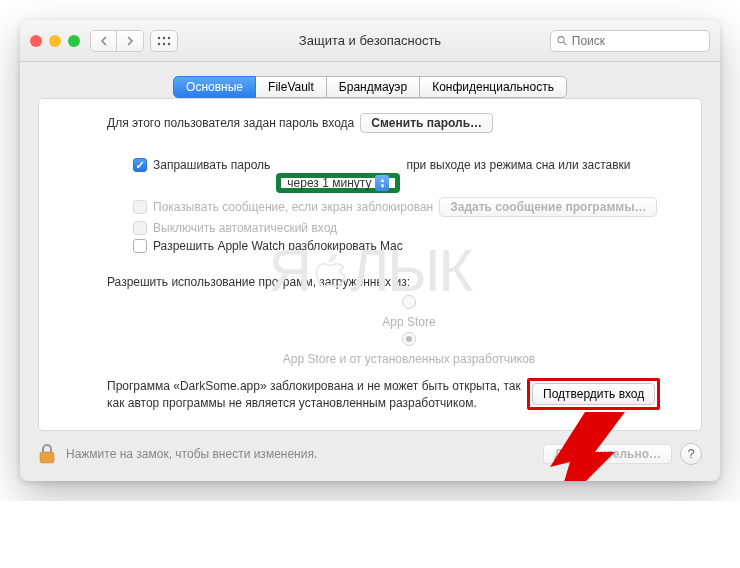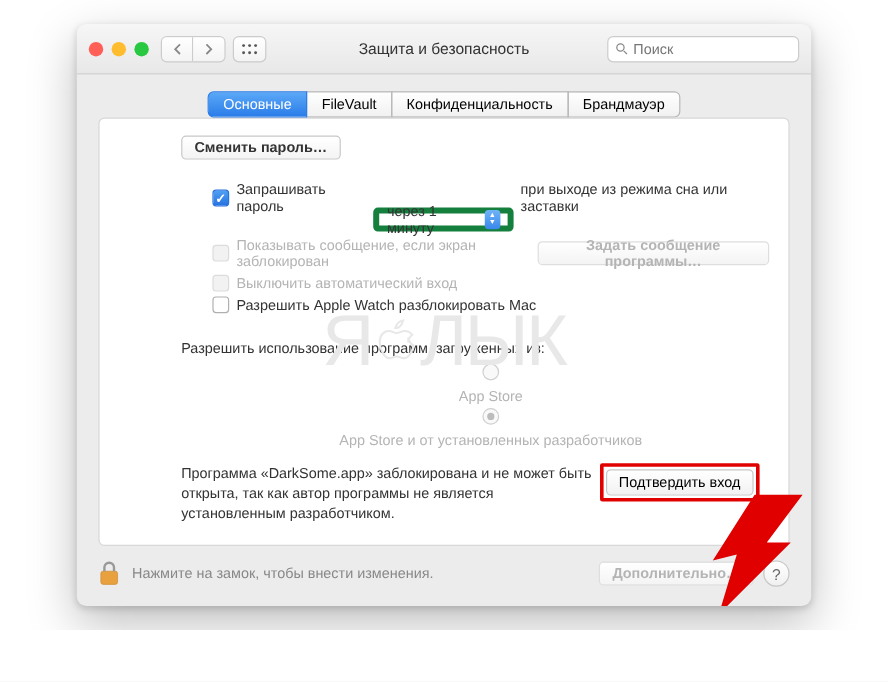--- a/index.html
+++ b/index.html
@@ -5,21 +5,21 @@
     * { box-sizing: border-box; margin: 0; padding: 0; }
     body {
       background: #ffffff;
       font-family: -apple-system, BlinkMacSystemFont, "Helvetica Neue", Arial, sans-serif;
       font-size: 13px;
       display: flex;
       justify-content: center;
       padding: 20px;
     }
     .window {
-      width: 612px;
+      width: 700px;
       background: #ececec;
       border-radius: 8px;
       box-shadow: 0 15px 40px rgba(0,0,0,0.25), 0 2px 6px rgba(0,0,0,0.15);
       overflow: hidden;
     }
     .titlebar {
       height: 42px;
       background: linear-gradient(#f6f6f6, #e8e8e8);
       border-bottom: 1px solid #d0d0d0;
       display: flex;
@@ -360,35 +360,36 @@
         </svg>
       <input type="text" placeholder="Поиск" style="">
     </div>
   </div>
 
   <div class="content">
 
     <div class="tabs">
       <div class="tab active">Основные</div>
       <div class="tab">FileVault</div>
+      <div class="tab">Брандмауэр</div>
       <div class="tab">Конфиденциальность</div>
-      <div class="tab">Брандмауэр</div>
     </div>
 
     <div class="panel">
 
       <div class="watermark">
         <span>Я</span>
         <svg width="52" height="52" viewBox="0 0 24 24" style="margin:0 -4px;">
           <path d="M16 13c0-2 1.5-3 1.5-3s-1-1.5-3-1.5c-1.3 0-2 .8-3 .8s-1.7-.8-3-.8c-2 0-3.5 1.7-3.5 4.3 0 3 2 6.2 3.7 6.2 1 0 1.5-.7 2.8-.7s1.7.7 2.8.7c1.7 0 3.7-3.2 3.7-5 0 0-2-.8-2-3zM13 6.5c.7-.8 1-2 1-2s-1.2.2-2 1c-.6.7-1 1.8-1 1.8s1.3.1 2-.8z" fill="none" stroke="#e8e8e8" stroke-width="0.8"></path>
         </svg>
         <span style="margin-left:-4px;">ЛЫК</span>
       </div>
 
       <div class="row first">
+        <span>Для этого пользователя задан пароль входа</span>
         <button class="mac-btn">Сменить пароль…</button>
       </div>
 
       <div class="row indent">
         <div class="checkbox checked"></div>
         <span>Запрашивать пароль</span>
         <div class="dropdown">
           <span>через 1 минуту</span>
           <span class="arrows">▲<br>▼</span>
         </div>

